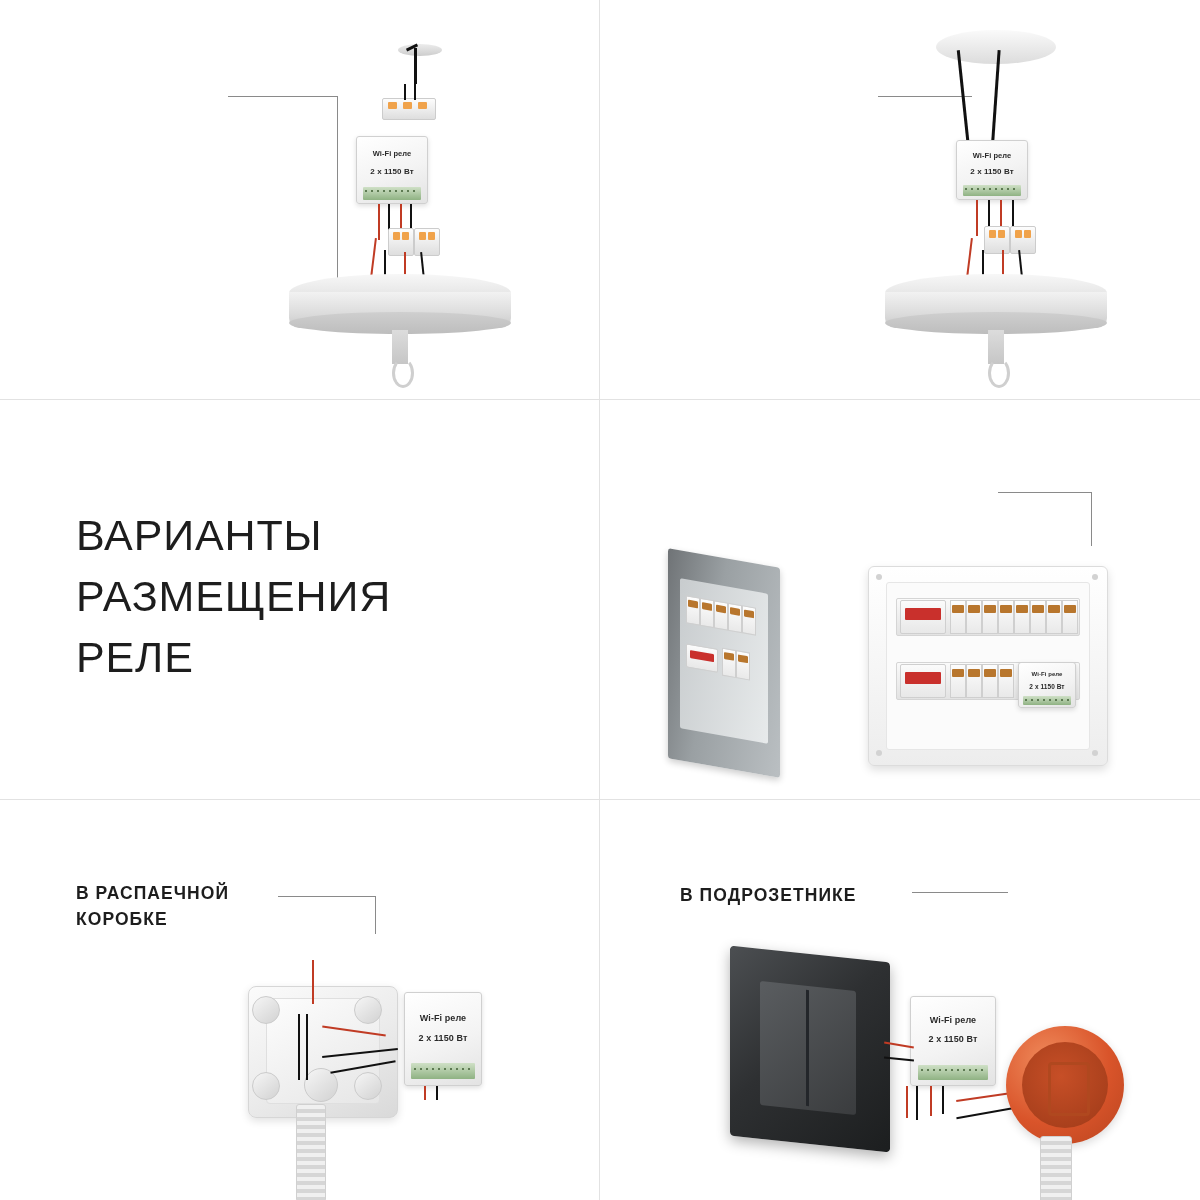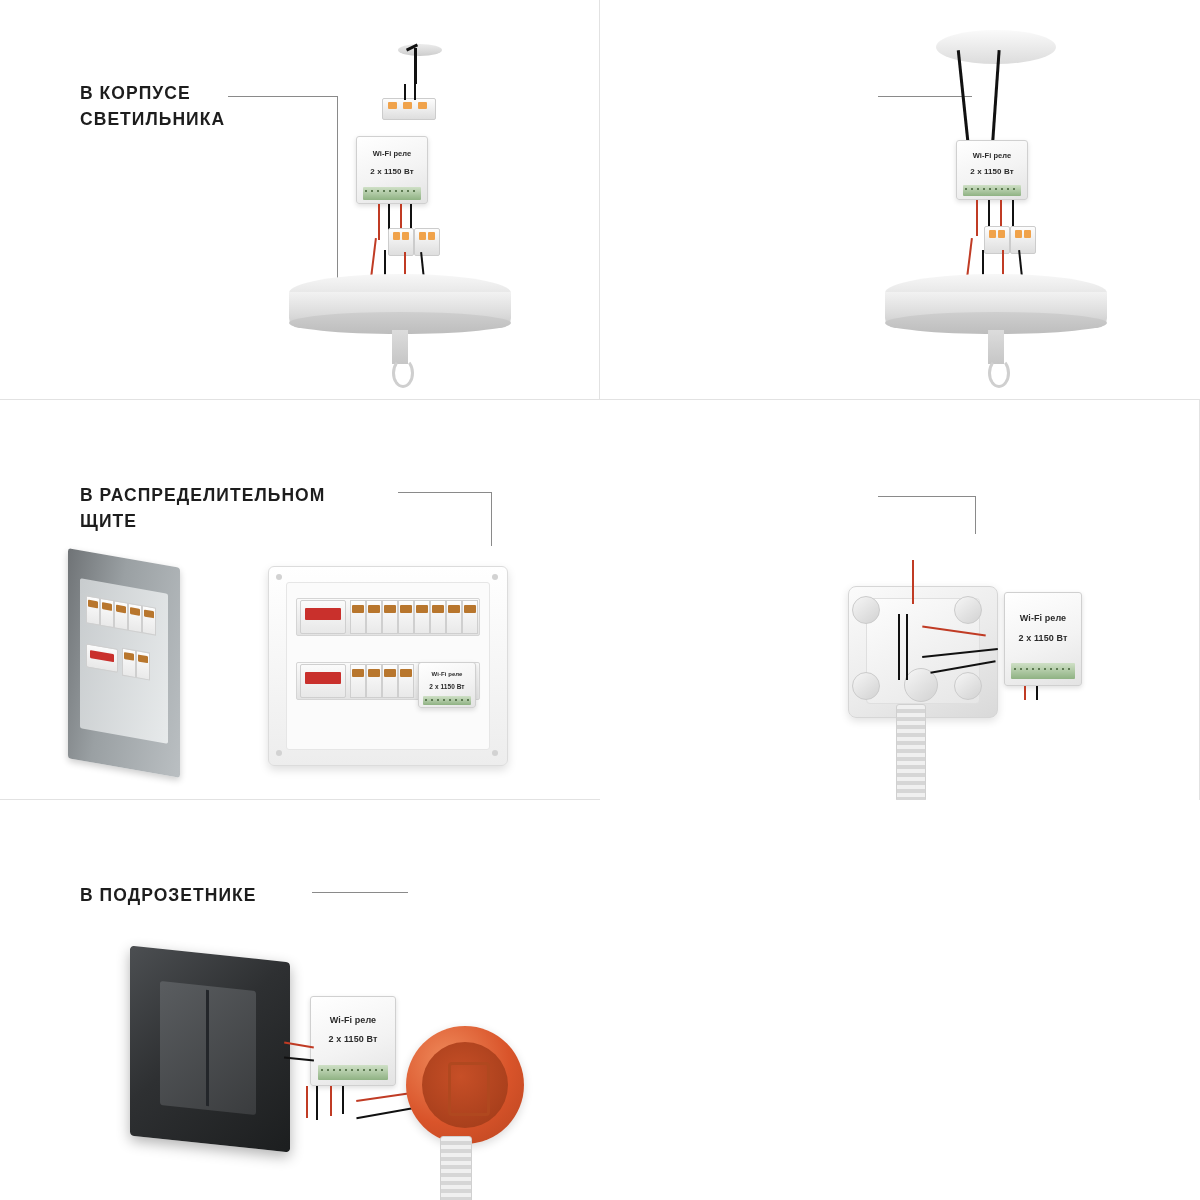--- a/index.html
+++ b/index.html
@@ -240,22 +240,20 @@
     background: radial-gradient(circle at 45% 40%, #c74f27, #9e3a18);
   }
 </style>
 </head>
 <body>
 
 <div class="grid">
 
   <div class="cell col1 row1">
 
-    <div class="label" style="left:80px; top:80px;">В КОРПУСЕ
-СВЕТИЛЬНИКА</div>
 
     <div class="leader" style="left:228px; top:96px; width:110px; border-top-width:1px;"></div>
     <div class="leader" style="left:337px; top:96px; height:185px; border-left-width:1px;"></div>
 
     <div style="position:absolute; left:398px; top:44px; width:44px; height:12px; border-radius:50%; background:linear-gradient(180deg,#ececec,#cdcdcd);"></div>
 
     <div class="wire" style="left:414px; top:48px; width:3px; height:36px;"></div>
     <div class="wire" style="left:406px; top:46px; width:12px; height:3px; transform:rotate(-25deg);"></div>
 
     <div class="conn-block" style="left:382px; top:98px; width:52px; height:20px;">
@@ -333,25 +331,28 @@
     <div class="wire wire-red" style="left:402px; top:250px; width:2px; height:36px;"></div>
     <div class="wire" style="left:420px; top:250px; width:2px; height:36px; transform:rotate(-6deg);"></div>
 
     <div class="cup-top" style="left:285px; top:274px; width:222px; height:38px;"></div>
     <div class="cup-body" style="left:285px; top:292px; width:222px; height:36px;"></div>
     <div style="position:absolute; left:285px; top:312px; width:222px; height:22px; border-radius:50%; background:linear-gradient(180deg,#cfcfcf,#bdbdbd);"></div>
     <div style="position:absolute; left:388px; top:330px; width:16px; height:34px; background:linear-gradient(180deg,#dcdcdc,#c6c6c6);"></div>
     <div class="hook" style="left:388px; top:358px;"></div>
   </div>
 
+  <div class="cell col1 row2">
+    <div class="title" style="left:76px; top:105px;">ВАРИАНТЫ
+РАЗМЕЩЕНИЯ
+РЕЛЕ</div>
+  </div>
 
   <div class="cell col2 row2">
 
-    <div class="label" style="left:80px; top:82px;">В РАСПРЕДЕЛИТЕЛЬНОМ
-ЩИТЕ</div>
 
     <div class="leader" style="left:398px; top:92px; width:94px; border-top-width:1px;"></div>
     <div class="leader" style="left:491px; top:92px; height:54px; border-left-width:1px;"></div>
 
     <div class="panel-door" style="left:68px; top:158px; width:112px; height:210px; transform:skewY(10deg);"></div>
     <div class="panel-door-inner" style="left:80px; top:186px; width:88px; height:150px; transform:skewY(10deg);">
       <div class="breaker" style="left:6px; top:16px; width:12px; height:26px;">
           <div class="sw"></div>
         </div>
       <div class="breaker" style="left:20px; top:16px; width:12px; height:26px;">
@@ -433,20 +434,22 @@
 
     <div class="relay" style="left:418px; top:262px; width:58px; height:46px;">
       <div class="rtext t1" style="font-size:6px;">Wi-Fi реле</div>
       <div class="rtext t2" style="font-size:6.5px;">2 x 1150 Вт</div>
       <div class="term"></div>
     </div>
   </div>
 
   <div class="cell col1 row3">
 
+    <div class="label" style="left:76px; top:80px;">В РАСПАЕЧНОЙ
+КОРОБКЕ</div>
 
     <div class="leader" style="left:278px; top:96px; width:98px; border-top-width:1px;"></div>
     <div class="leader" style="left:375px; top:96px; height:38px; border-left-width:1px;"></div>
 
     <div class="jbox" style="left:248px; top:186px; width:148px; height:130px;"></div>
     <div style="position:absolute; left:266px; top:198px; width:112px; height:104px; background:linear-gradient(150deg,#fdfdfd,#e6e6e6); border:1px solid #dfdfdf; border-radius:4px;"></div>
     <div class="knock" style="left:252px; top:196px; width:26px; height:26px;"></div>
     <div class="knock" style="left:252px; top:272px; width:26px; height:26px;"></div>
     <div class="knock" style="left:354px; top:196px; width:26px; height:26px;"></div>
     <div class="knock" style="left:354px; top:272px; width:26px; height:26px;"></div>

